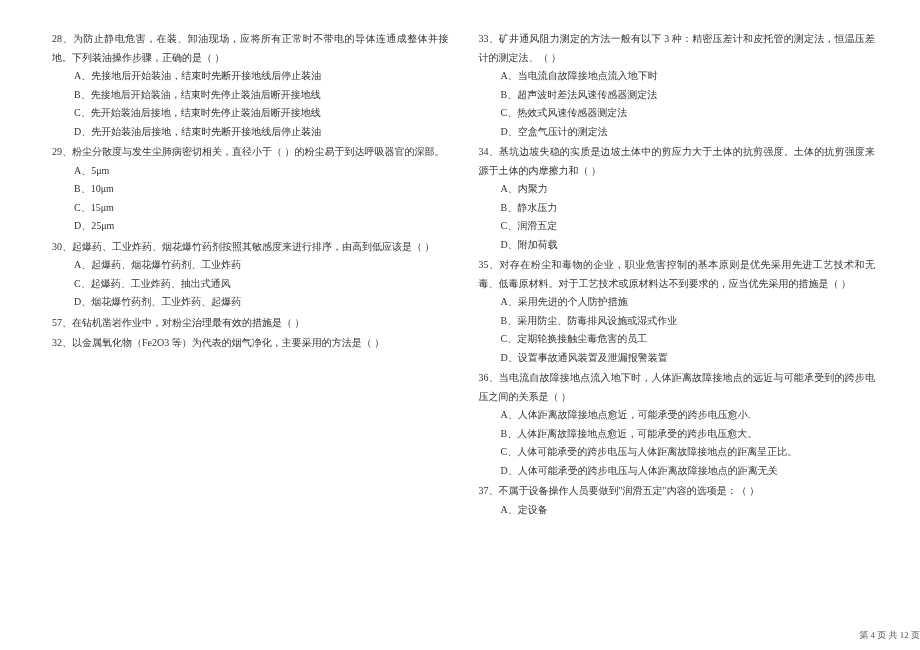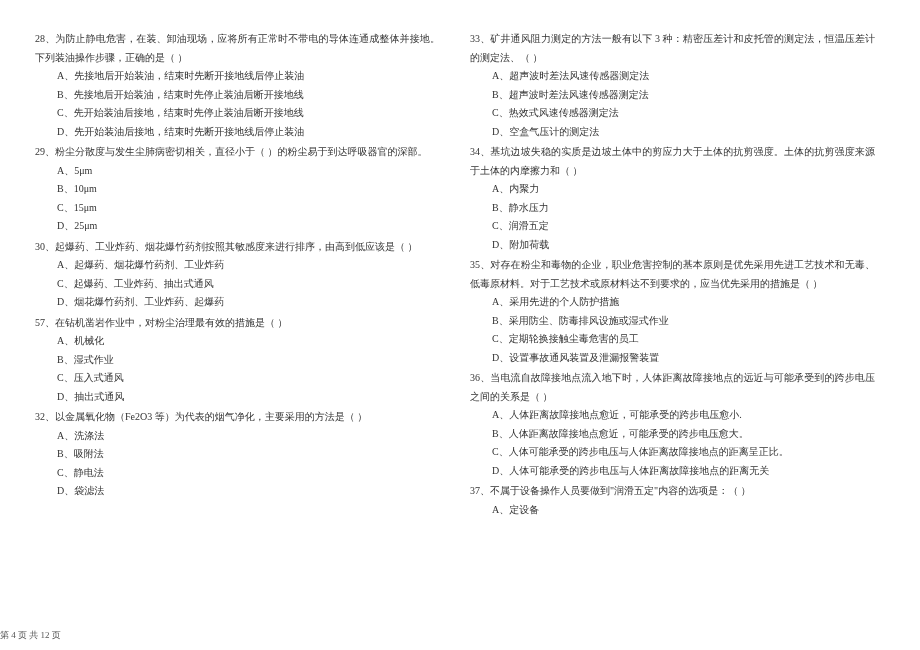--- a/index.html
+++ b/index.html
@@ -10,21 +10,21 @@
     body {
       background: #ffffff;
       font-family: "SimSun", "宋体", serif;
       width: 920px;
       height: 650px;
       position: relative;
       overflow: hidden;
     }
     .page {
       display: flex;
-      padding: 30px 45px 25px 35px;
+      padding: 30px 45px 25px 52px;
       gap: 30px;
       height: 625px;
     }
     .column {
       flex: 1;
       font-size: 10px;
       line-height: 1.85;
       color: #333;
     }
     .question {
@@ -35,23 +35,23 @@
     }
     .options {
       padding-left: 2.2em;
     }
     .option {
       display: block;
     }
     .footer {
       position: absolute;
       bottom: 8px;
-      left: 0;
+      left: 12px;
       right: 0;
-      text-align: left;
+      text-align: right;
       font-size: 9px;
       color: #555;
     }
   </style>
 </head>
 <body>
 
 <div class="page">
   <div class="column">
 
@@ -79,46 +79,34 @@
       <div class="q-text">30、起爆药、工业炸药、烟花爆竹药剂按照其敏感度来进行排序，由高到低应该是（    ）</div>
       <div class="options">
         <span class="option">A、起爆药、烟花爆竹药剂、工业炸药</span>
         <span class="option">C、起爆药、工业炸药、抽出式通风</span>
         <span class="option">D、烟花爆竹药剂、工业炸药、起爆药</span>
       </div>
     </div>
 
     <div class="question">
       <div class="q-text">57、在钻机凿岩作业中，对粉尘治理最有效的措施是（    ）</div>
-      <div class="options">
-        <span class="option">A、机械化</span>
-        <span class="option">B、湿式作业</span>
-        <span class="option">C、压入式通风</span>
-        <span class="option">D、抽出式通风</span>
-      </div>
     </div>
 
     <div class="question">
       <div class="q-text">32、以金属氧化物（Fe2O3 等）为代表的烟气净化，主要采用的方法是（    ）</div>
-      <div class="options">
-        <span class="option">A、洗涤法</span>
-        <span class="option">B、吸附法</span>
-        <span class="option">C、静电法</span>
-        <span class="option">D、袋滤法</span>
-      </div>
     </div>
 
   </div>
 
   <div class="column">
 
     <div class="question">
       <div class="q-text">33、矿井通风阻力测定的方法一般有以下 3 种：精密压差计和皮托管的测定法，恒温压差计的测定法、（    ）</div>
       <div class="options">
-        <span class="option">A、超声波时差法风速传感器测定法</span>
+        <span class="option">A、当电流自故障接地点流入地下时</span>
         <span class="option">B、超声波时差法风速传感器测定法</span>
         <span class="option">C、热效式风速传感器测定法</span>
         <span class="option">D、空盒气压计的测定法</span>
       </div>
     </div>
 
     <div class="question">
       <div class="q-text">34、基坑边坡失稳的实质是边坡土体中的剪应力大于土体的抗剪强度。土体的抗剪强度来源于土体的内摩擦力和（    ）</div>
       <div class="options">
         <span class="option">A、内聚力</span>

